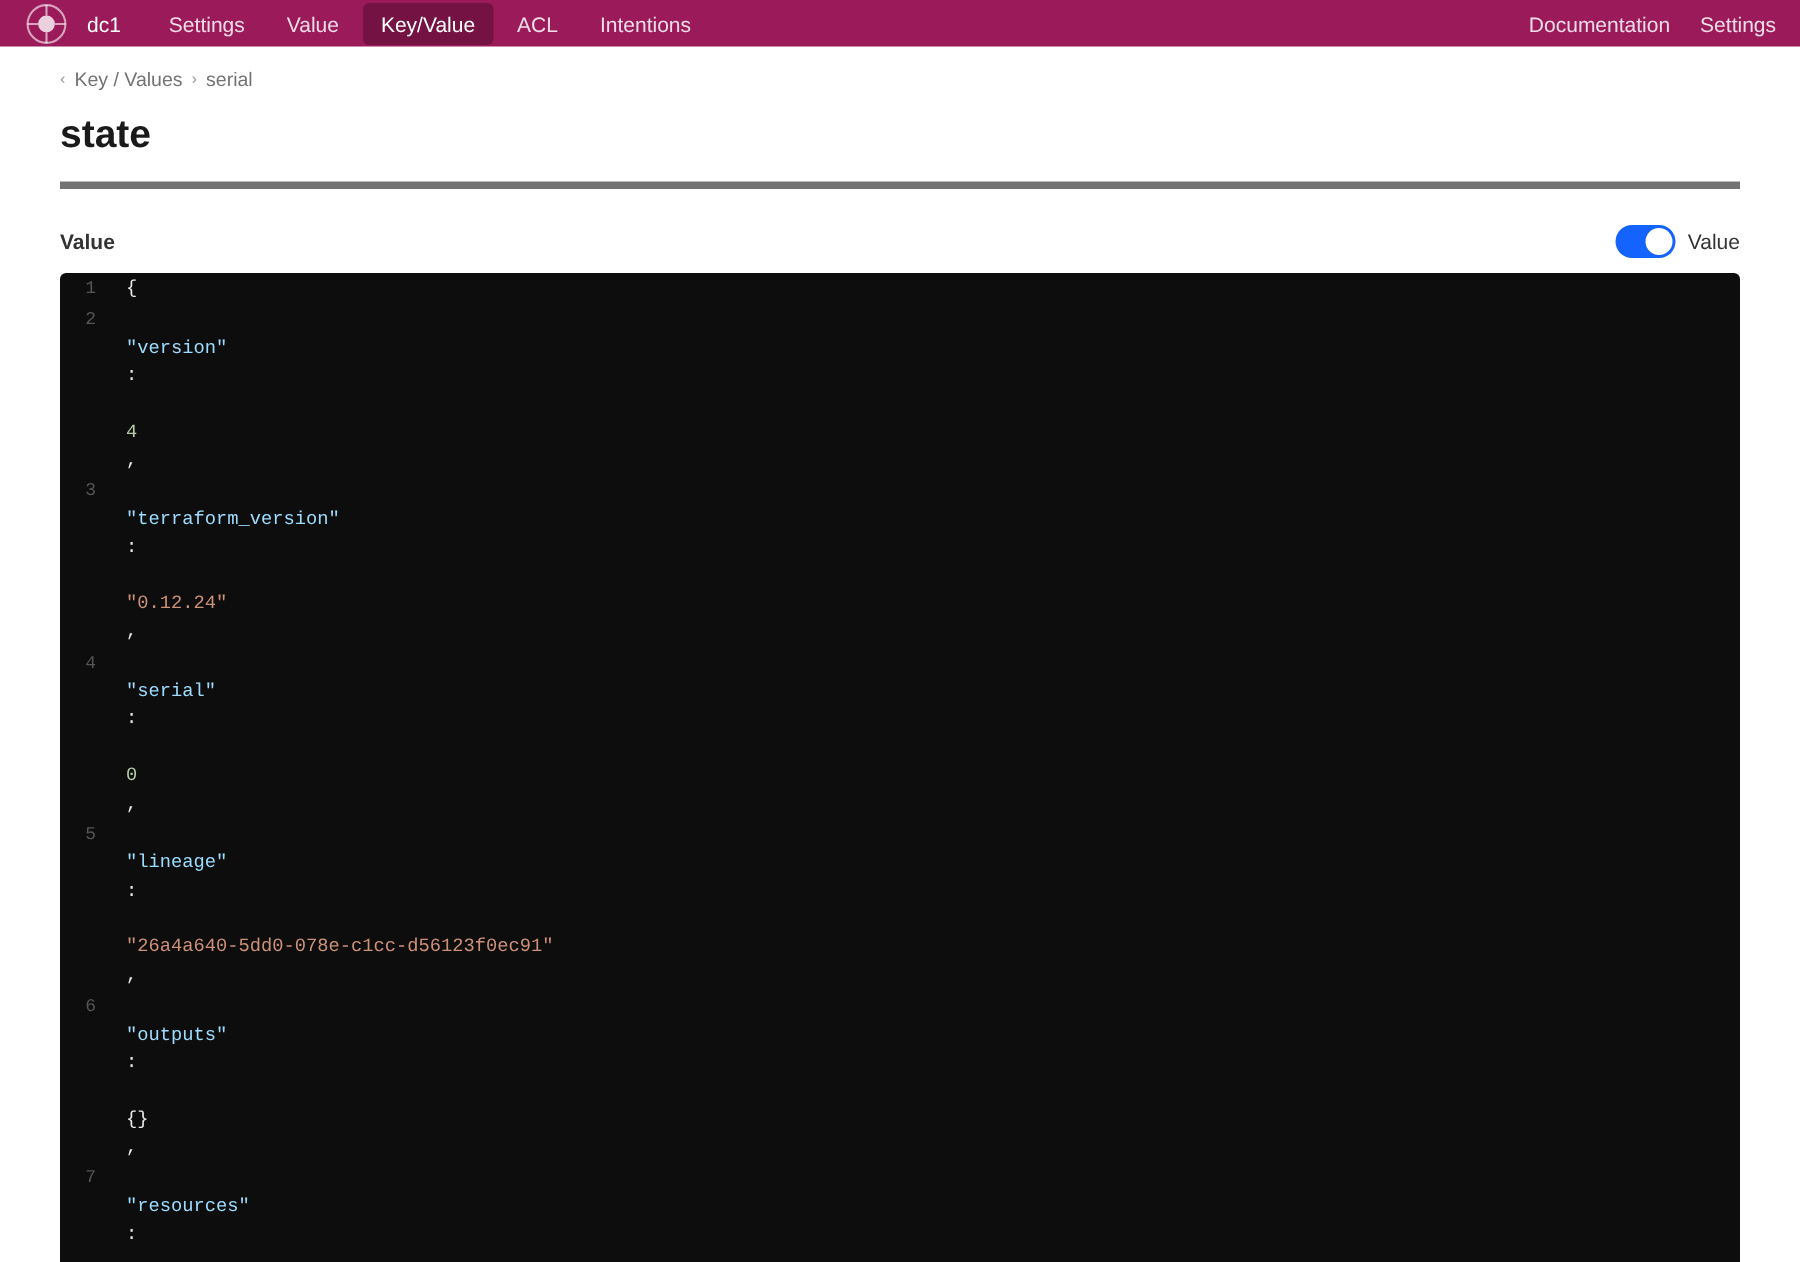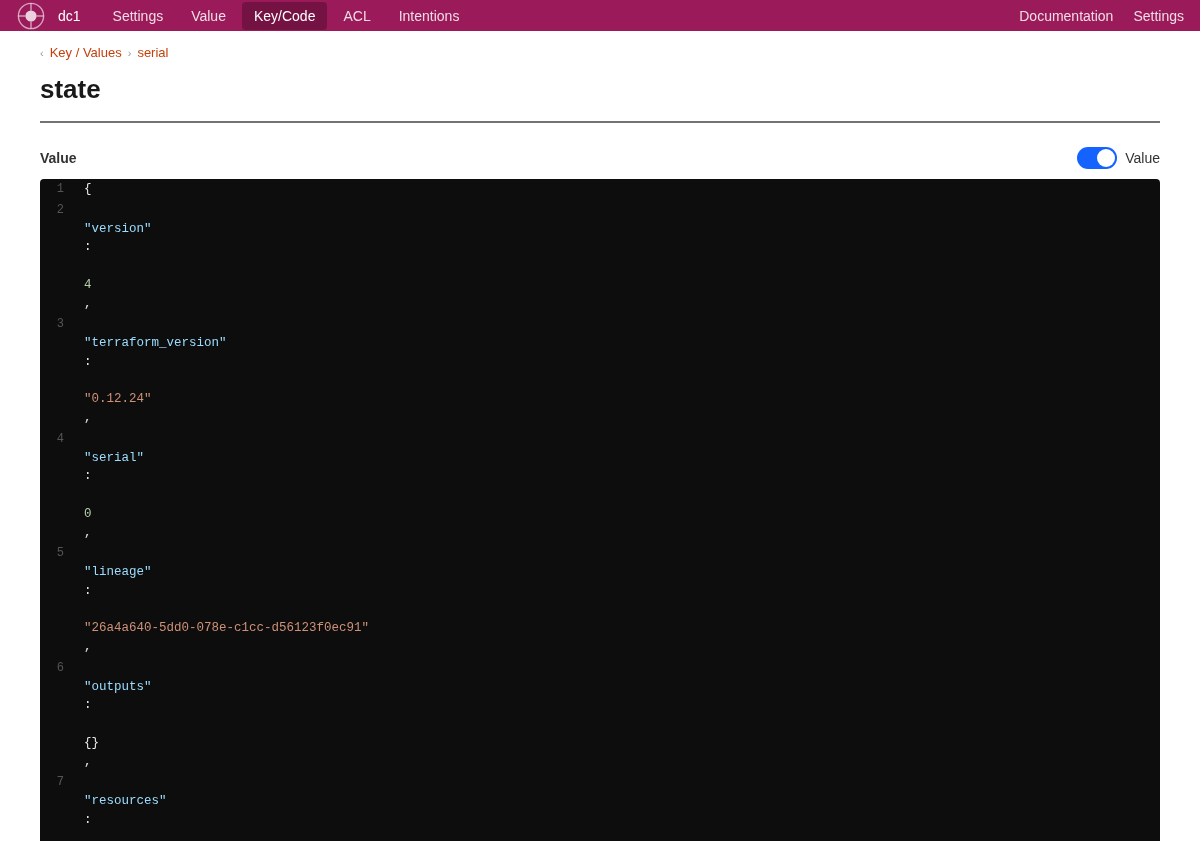--- a/index.html
+++ b/index.html
@@ -42,26 +42,26 @@
       font-size: 14px;
       text-decoration: none;
     }
 
     
     .breadcrumb {
       padding: 14px 40px;
       display: flex; align-items: center; gap: 6px;
       font-size: 13px; color: #666;
     }
-    .breadcrumb a { color: #c2410c; text-decoration: none; text-align: right; }
+    .breadcrumb a { color: #737373; text-decoration: none; text-align: right; }
     .breadcrumb-sep { color: #999; font-size: 11px; }
 
     
     .main { padding: 0 40px 40px; }
-    .page-title { font-size: 26px; font-weight: 600; color: #1a1a1a; padding-bottom: 16px; border-bottom: 2px solid #737373; }
+    .page-title { font-size: 26px; font-weight: 600; color: #1a1a1a; padding-bottom: 16px; border-bottom: 5px solid #737373; }
 
     
     .value-section { margin-top: 24px; }
     .value-header {
       display: flex; align-items: center; justify-content: space-between;
       margin-bottom: 10px;
       gap: 16px;
     }
     .value-label { font-size: 14px; font-weight: 600; color: #333; }
     .code-toggle { display: flex; align-items: center; gap: 8px; font-size: 14px; color: #333; }
@@ -109,21 +109,21 @@
       <line x1="20" y1="2" x2="20" y2="12" stroke="rgba(255,255,255,0.6)" stroke-width="2"></line>
       <line x1="20" y1="28" x2="20" y2="38" stroke="rgba(255,255,255,0.6)" stroke-width="2"></line>
       <line x1="2" y1="20" x2="12" y2="20" stroke="rgba(255,255,255,0.6)" stroke-width="2"></line>
       <line x1="28" y1="20" x2="38" y2="20" stroke="rgba(255,255,255,0.6)" stroke-width="2"></line>
     </svg>
   </div>
   <span class="nav-dc">dc1</span>
   <div class="nav-links">
     <a class="nav-link">Settings</a>
     <a class="nav-link">Value</a>
-    <a class="nav-link active">Key/Code</a>
+    <a class="nav-link active">Key/Value</a>
     <a class="nav-link">ACL</a>
     <a class="nav-link">Intentions</a>
   </div>
   <div class="nav-right">
     <a>Documentation</a>
     <a>Settings</a>
   </div>
 </nav>
 
 <div class="breadcrumb">

